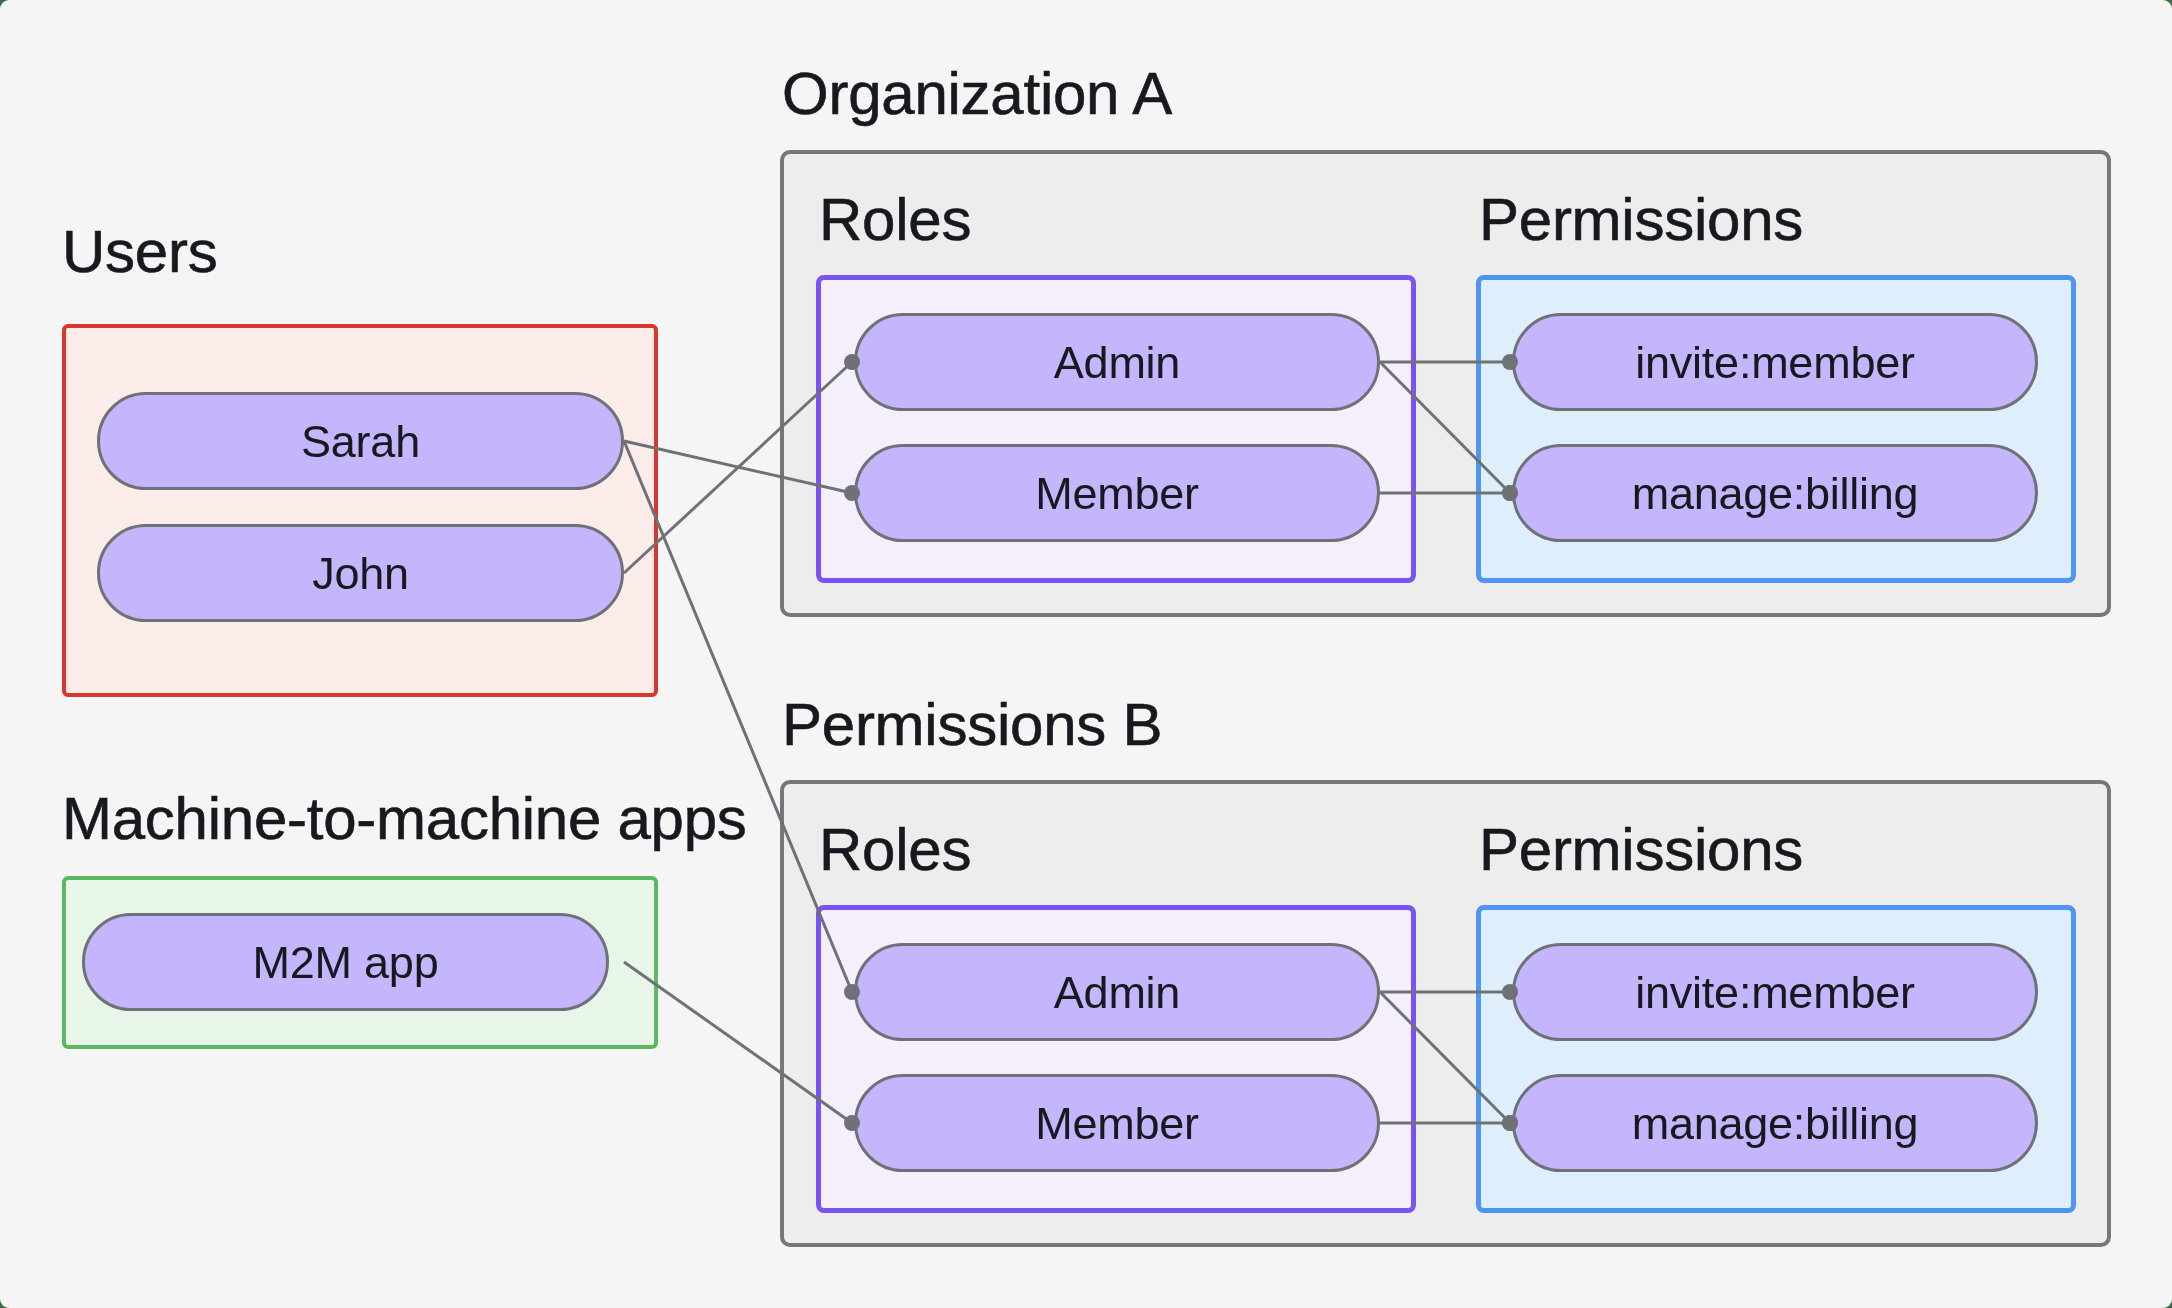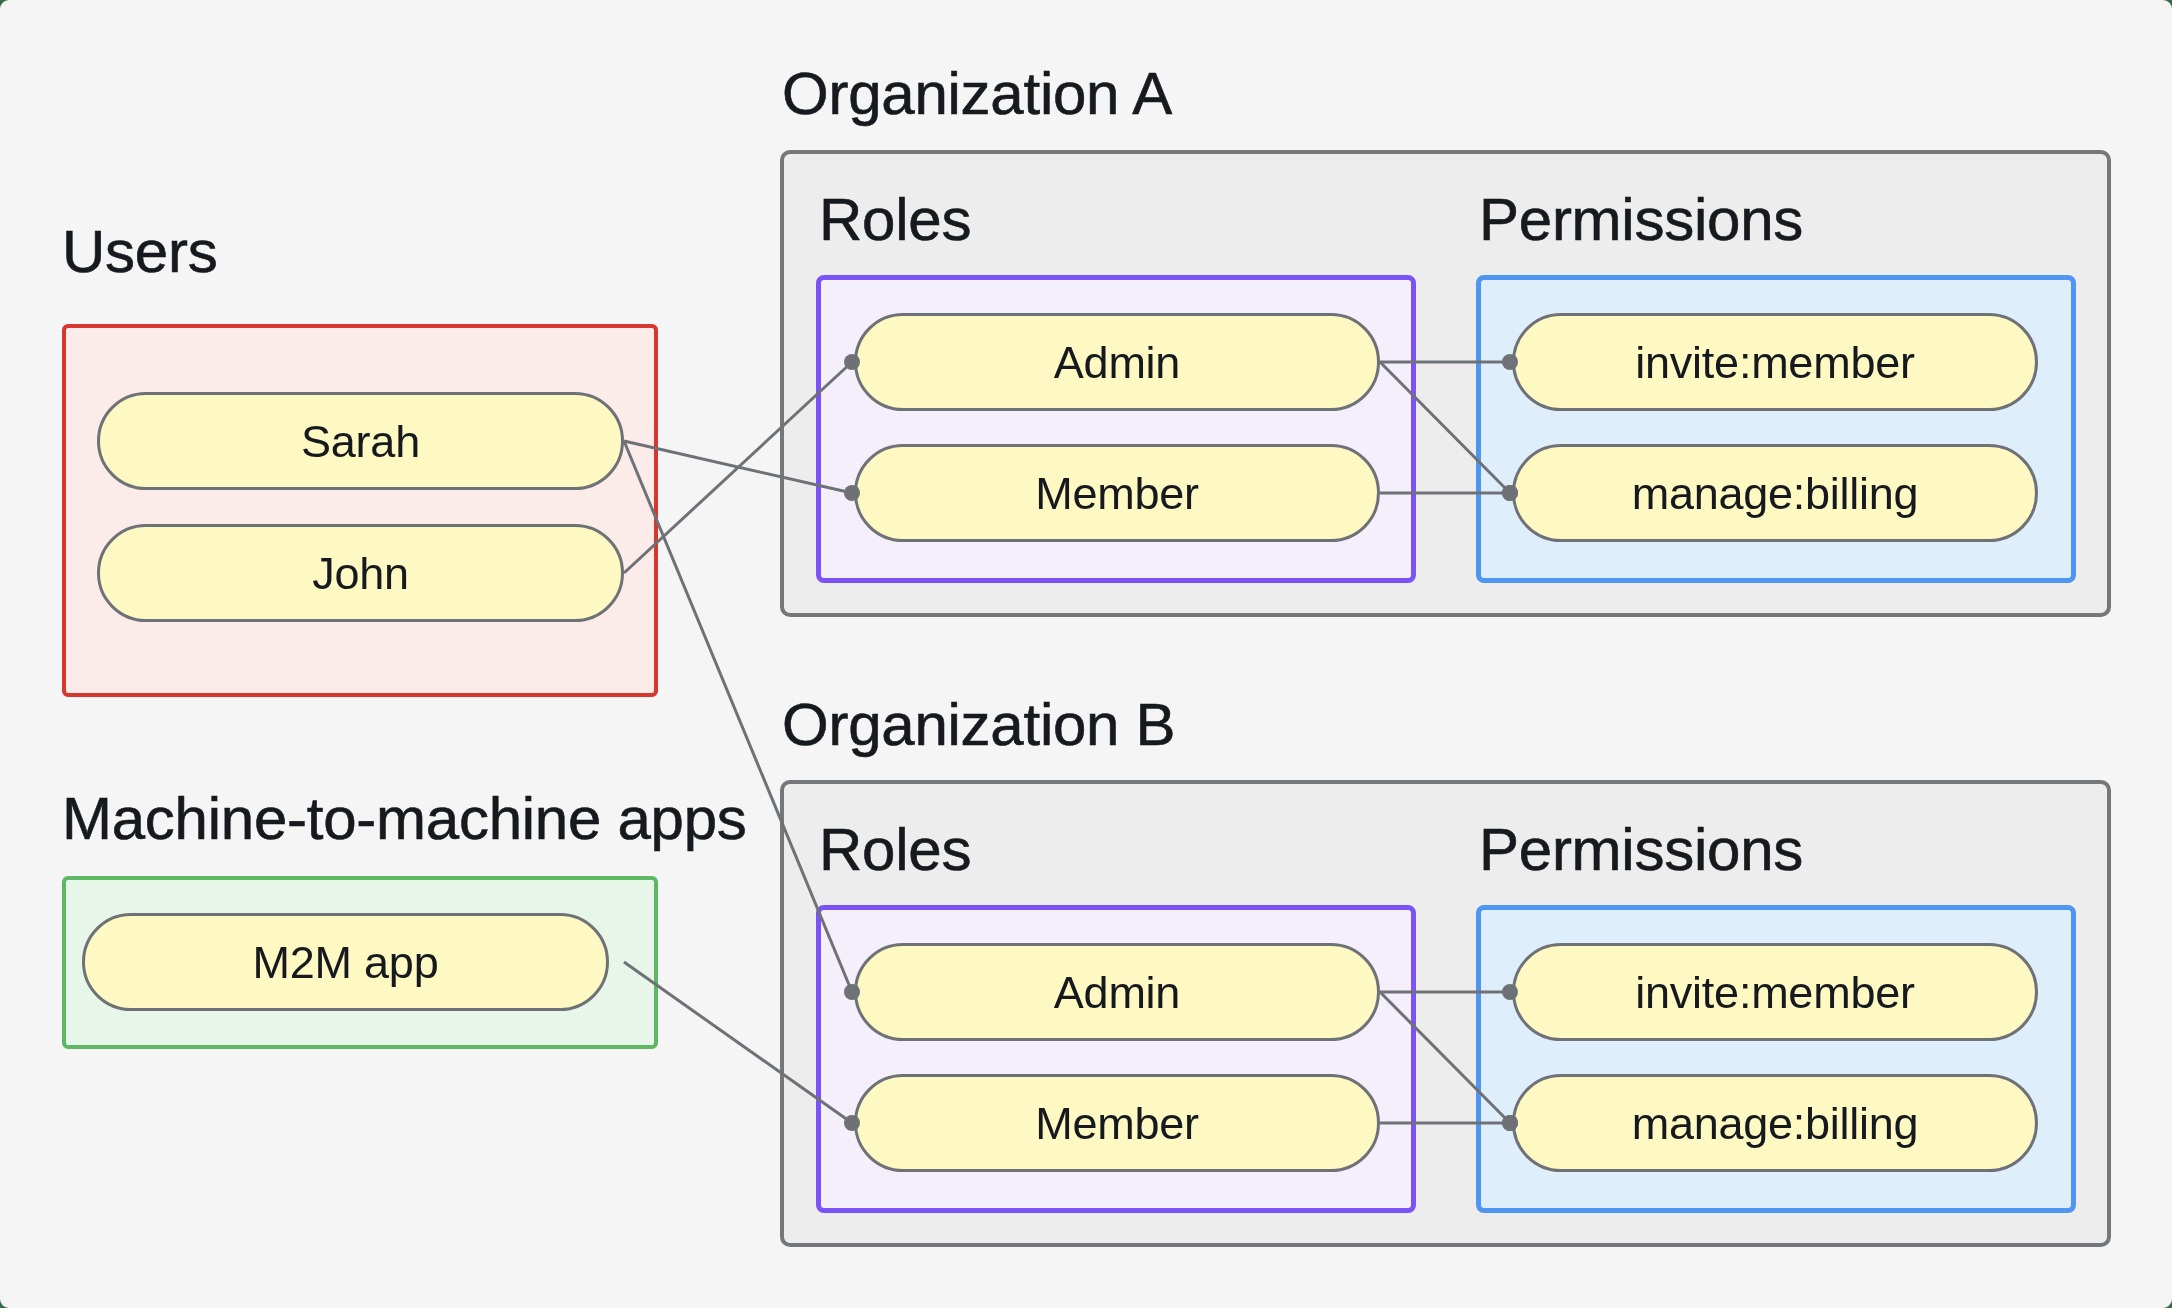--- a/index.html
+++ b/index.html
@@ -40,21 +40,21 @@
   }
   .subbox {
     position: absolute;
     box-sizing: border-box;
     border-radius: 8px;
   }
   .pill {
     position: absolute;
     box-sizing: border-box;
     width: 526px; height: 98px;
-    background: #fef9c3;
+    background: #c4b5fd;
     border: 3px solid #6E7276;
     border-radius: 49px;
     display: flex;
     align-items: center;
     justify-content: center;
     font-size: 45px;
     letter-spacing: -0.25px;
     color: #16191D;
     padding-top: 2px;
     white-space: nowrap;
@@ -99,21 +99,21 @@
   <div class="pill" style="left:854px; top:444px;" id="role-member-a">
     <span>Member</span>
   </div>
   <div class="pill" style="left:1512px; top:313px;" id="perm-invite-a">
     <span>invite:member</span>
   </div>
   <div class="pill" style="left:1512px; top:444px;" id="perm-manage-a">
     <span>manage:billing</span>
   </div>
 
-  <div class="label" style="left:782px; top:702px;">Organization B</div>
+  <div class="label" style="left:782px; top:702px;">Permissions B</div>
   <div class="container" style="left:780px; top:780px; width:1331px; height:467px;"></div>
   <div class="label" style="left:819px; top:827px;">Roles</div>
   <div class="label" style="left:1479px; top:827px;">Permissions</div>
   <div class="subbox" style="left:816px; top:905px; width:600px; height:308px; background:#F4EFFB; border:5px solid #7B52F5;"></div>
   <div class="subbox" style="left:1476px; top:905px; width:600px; height:308px; background:#DFEEFB; border:5px solid #4E96F1;"></div>
   <div class="pill" style="left:854px; top:943px;" id="role-admin-b">
     <span>Admin</span>
   </div>
   <div class="pill" style="left:854px; top:1074px;" id="role-member-b">
     <span>Member</span>

